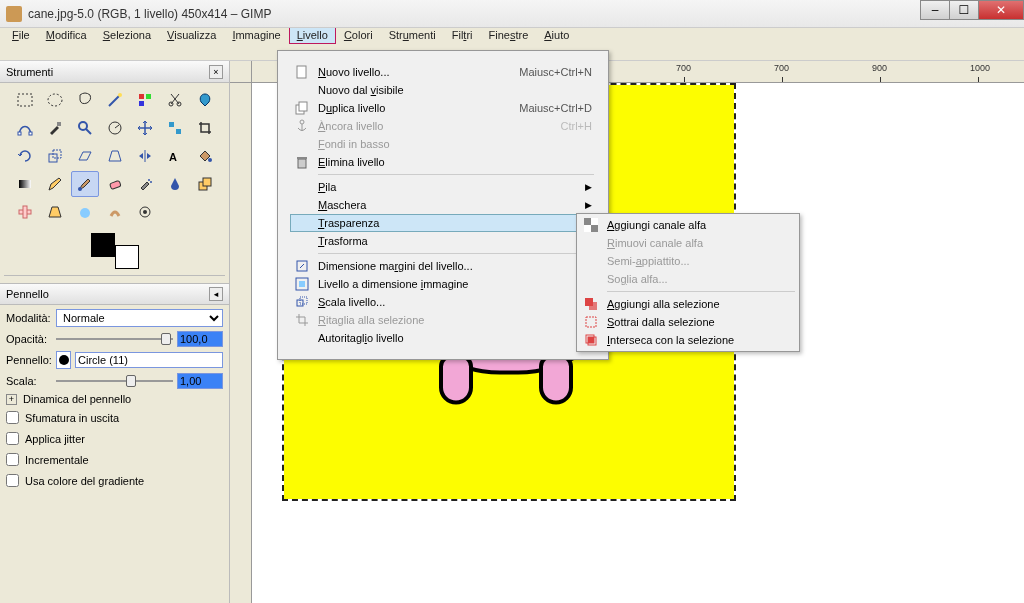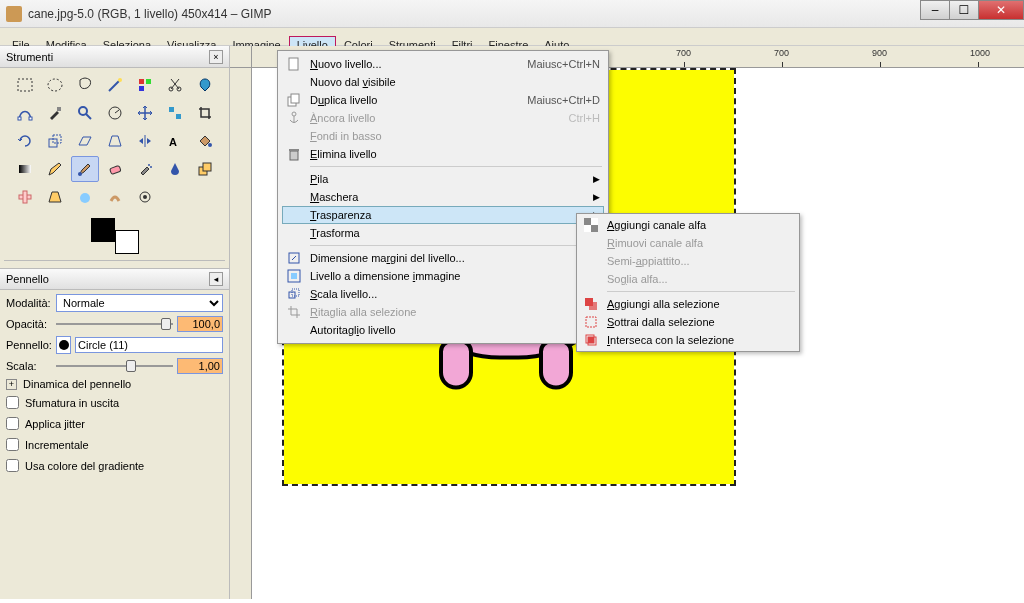--- a/index.html
+++ b/index.html
@@ -8,21 +8,21 @@
 
 .titlebar { height: 28px; background: linear-gradient(#f5f5f5, #e8e8e8); border-bottom: 1px solid #ccc; display: flex; align-items: center; padding: 0 6px; position: relative; }
 .titlebar .appicon { width: 16px; height: 16px; background: #cc9955; margin-right: 6px; border-radius: 2px; position: relative; }
 .titlebar .title { color: #333; font-size: 12px; }
 .win-controls { position: absolute; right: 0; top: 0; display: flex; }
 .win-btn { width: 30px; height: 20px; border: 1px solid #888; margin-left: -1px; display: flex; align-items: center; justify-content: center; font-size: 12px; cursor: pointer; }
 .win-min, .win-max { background: linear-gradient(#f0f0f0, #d0d0d0); }
 .win-close { background: linear-gradient(#e07070, #c83030); color: #fff; width: 46px; }
 
 
-.menubar { height: 18px; background: #ece9d8; border-bottom: 1px solid #ccc; display: flex; align-items: flex-start; padding: 8px 4px; }
+.menubar { height: 18px; background: #ece9d8; border-bottom: 1px solid #ccc; display: flex; align-items: flex-end; padding: 16px 4px; }
 .menubar .mi { padding: 3px 8px; cursor: pointer; color: #222; }
 .menubar .mi.active { background: #cde6f7; border: 1px solid #be185d; padding: 2px 7px; }
 .menubar .mi u { text-decoration: underline; }
 
 
 .main { display: flex; height: calc(603px - 28px - 22px); }
 
 
 .leftpanel { width: 230px; background: #ece9d8; border-right: 1px solid #bbb; display: flex; flex-direction: column; }
 .panel-title { height: 22px; background: linear-gradient(#fafafa, #e0e0e0); border-bottom: 1px solid #bbb; padding: 3px 6px; font-weight: normal; display:flex; justify-content:space-between; align-items:center; }
@@ -37,39 +37,39 @@
 
 
 .sect-title { background:linear-gradient(#fafafa,#e0e0e0); padding:3px 6px; border-top:1px solid #bbb; border-bottom:1px solid #bbb; display:flex; justify-content:space-between; align-items:center; }
 .opts { padding:4px 6px; display:flex; flex-direction:column; gap:4px; }
 .row { display:flex; align-items:center; gap:4px;border-radius:6px; }
 .row label { min-width:46px; }
 .row select, .row input[type="text"] { flex:1; border:1px solid #7a96df; background:#fff; padding:1px 2px; font-size:11px; }
 .slider { flex:1; height:14px; position:relative; }
 .slider-track { position:absolute; top:6px; left:0; right:0; height:2px; background:#999; }
 .slider-thumb { position:absolute; top:1px; width:10px; height:12px; background:#eee; border:1px solid #666; border-radius:2px; cursor:pointer; }
-.spin { width:46px; border:1px solid #7a96df; padding:1px 2px; background:#fdba74; text-align:right; }
+.spin { width:46px; border:1px solid #7a96df; padding:1px 2px; background:#3b82f6; text-align:left; }
 .chk { display:flex; align-items:center; gap:6px; padding:2px 0; }
 .chk input { width:13px; height:13px; }
 .expander { display:flex; align-items:center; gap:6px; cursor:pointer; }
 .expander .plus { width:11px; height:11px; border:1px solid #888; display:flex; align-items:center; justify-content:center; font-size:9px; line-height:1; }
 
 
 .canvasarea { flex:1; position:relative; background:#fff; overflow:hidden; }
 .ruler-h { position:absolute; top:0; left:22px; right:0; height:22px; background:#ece9d8; border-bottom:1px solid #999; font-size:8px; color:#333; overflow:hidden; }
 .ruler-v { position:absolute; top:22px; left:0; width:22px; bottom:0; background:#ece9d8; border-right:1px solid #999; }
 .ruler-corner { position:absolute; top:0; left:0; width:22px; height:22px; background:#ece9d8; border-right:1px solid #999; border-bottom:1px solid #999; }
 .tick { position:absolute; top:0; height:22px; text-align:center; }
 .tick .t { position:absolute; bottom:0; left:50%; width:1px; height:6px; background:#333; }
 .tick span { position:absolute; top:2px; left:-8px; font-size:9px; }
 .canvas-inner { position:absolute; top:22px; left:22px; right:0; bottom:0; background:#fff; overflow:hidden; }
 .artboard { position:absolute; top:2px; left:32px; width:450px; height:414px; background:#fdfd00; outline:2px dashed #222; }
 
 
-.dropdown { position:absolute; top:50px; left:277px; width:332px; background:#f0f0f0; border:1px solid #979797; box-shadow:2px 2px 4px rgba(0,0,0,0.25); z-index:100; padding:4px; }
+.dropdown { position:absolute; top:50px; left:277px; width:332px; background:#f0f0f0; border:1px solid #979797; box-shadow:2px 2px 4px rgba(0,0,0,0.25); z-index:100; padding:12px; }
 .dropdown .dditem { display:flex; align-items:center; padding:3px 4px 3px 28px; position:relative; cursor:pointer; white-space:nowrap; }
 .dropdown .dditem.disabled { color:#999; cursor:default;gap:28px; }
 .dropdown .dditem.hl { background:#cde6f7; border:1px solid #7ab; padding:2px 3px 2px 27px; }
 .dropdown .dditem .ico { position:absolute; left:4px; width:16px; height:16px; display:flex; align-items:center; justify-content:center; }
 .dropdown .dditem .shortcut { margin-left:auto; color:#555; padding-left:20px; }
 .dropdown .dditem.disabled .shortcut { color:#bbb; }
 .dropdown .dditem .arrow { margin-left:auto; font-size:9px; }
 .dropdown .sep { height:1px; background:#ccc; margin:3px 2px 3px 28px; }
 
 .submenu { position:absolute; top:213px; left:576px; width:192px; background:#f0f0f0; border:1px solid #979797; box-shadow:2px 2px 4px rgba(0,0,0,0.25); z-index:101; padding:2px; }

